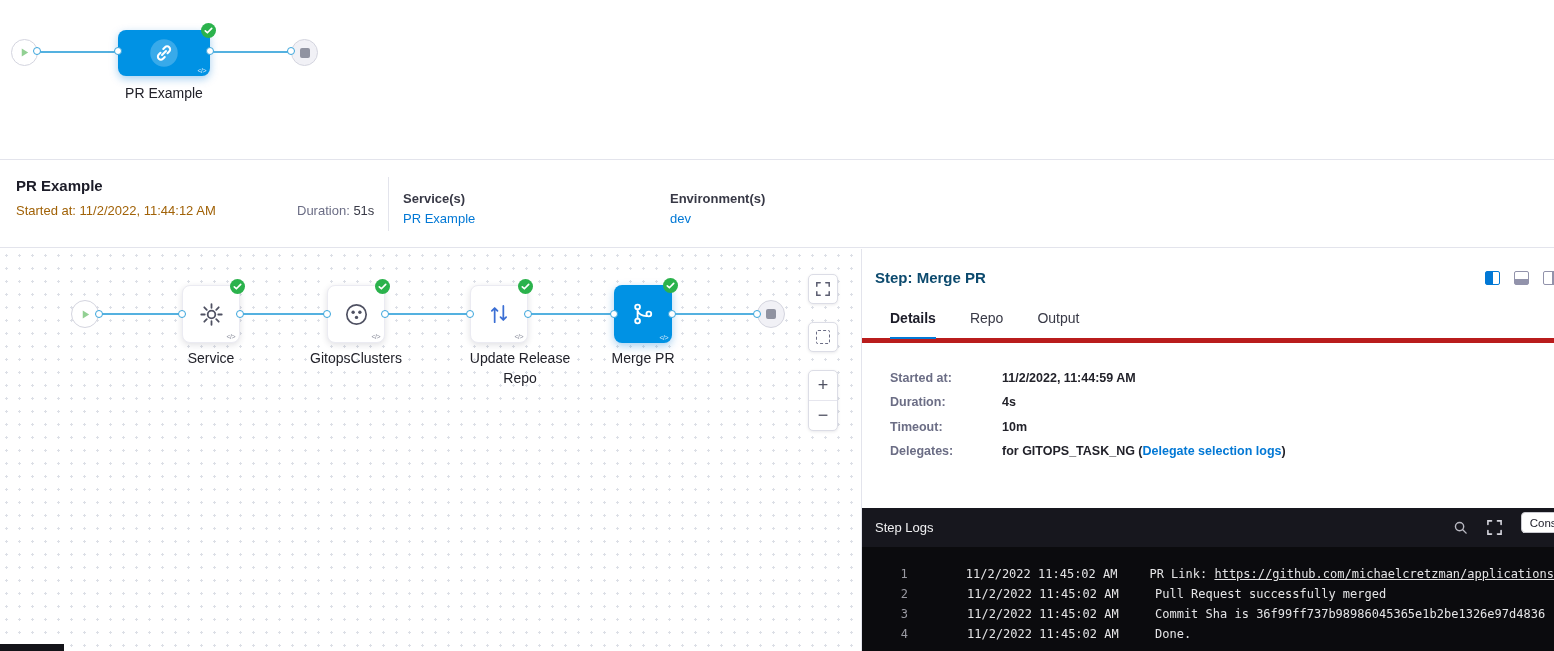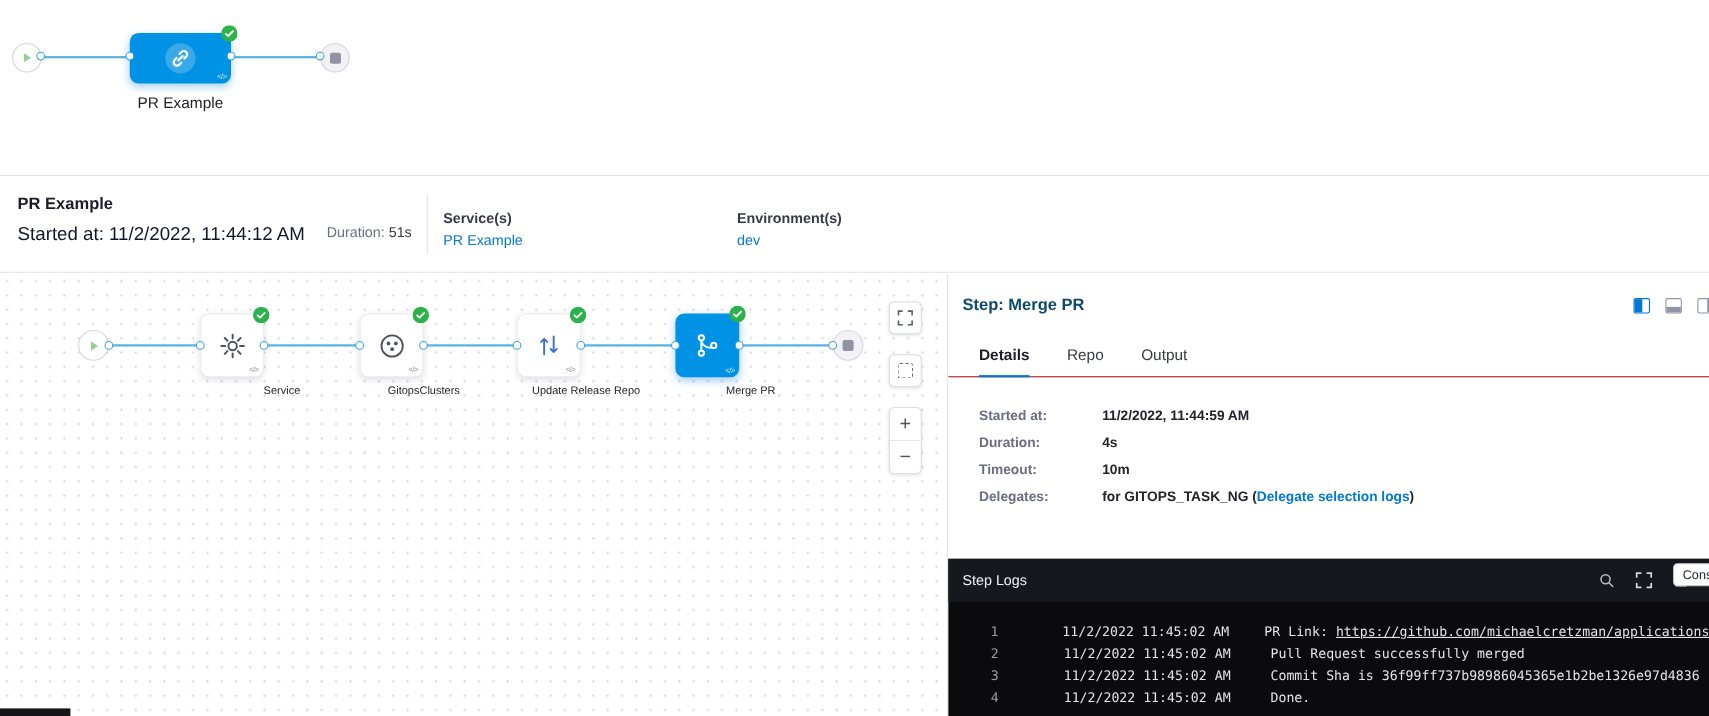--- a/index.html
+++ b/index.html
@@ -23,37 +23,37 @@
     display:flex; align-items:center; justify-content:center; }
   .node-badge { position:absolute; top:-7px; right:-6px; line-height:0; }
   .node-code { position:absolute; right:4px; bottom:2px; font-size:7px; color:#8b8e9c; letter-spacing:-.5px; }
   .blue-node .node-code { color:#cfe9fb; }
   .graph-label { position:absolute; width:130px; text-align:center; font-size:14px; color:#22222a; line-height:1.35; }
 
   
   .run-header { position:absolute; left:0; top:161px; width:1554px; height:87px;
     background:#fff; border-bottom:1px solid #e3e4ec; }
   .run-title { position:absolute; left:16px; top:16px; font-size:15px; font-weight:bold; color:#1c1c28; }
-  .run-started { position:absolute; left:16px; top:42px; font-size:17px; color:#0f172a; }
+  .run-started { position:absolute; left:16px; top:42px; font-size:13px; color:#a16207; }
   .run-duration { position:absolute; left:297px; top:42px; font-size:13px; }
   .lbl-gray { color:#6b6d85; }
   .val-dark { color:#383946; }
   .vdivider { position:absolute; left:388px; top:16px; bottom:16px; width:1px; background:#e3e4ec; }
   .kv-block { position:absolute; top:30px; font-size:13px; }
   .kv-block .kv-label { display:block; color:#383946; font-weight:bold; margin-bottom:5px; }
   .kv-block .kv-value { display:block; color:#0278d5; cursor:pointer; }
 
   
   .canvas { position:absolute; left:0; top:249px; width:862px; height:402px;
     background-color:#fff; border-right:1px solid #e3e4ec;
     background-image:radial-gradient(circle, #dcdfe6 1px, transparent 1.3px);
     background-size:13px 13px; }
   .canvas .circle-node { width:28px; height:28px; }
-  .node-label { position:absolute; top:100px; width:124px; text-align:right;
-    font-size:10px; color:#22222a; line-height:1.4; }
+  .node-label { position:absolute; top:100px; width:124px; text-align:center;
+    font-size:14px; color:#22222a; line-height:1.4; }
   .zoom-btn { position:absolute; left:808px; width:30px; height:30px; background:#fff;
     border:1px solid #dcdde6; border-radius:5px; box-shadow:0 1px 3px rgba(40,41,61,.10);
     display:flex; align-items:center; justify-content:center; cursor:pointer; }
   .zoom-group { position:absolute; left:808px; top:121px; width:30px; height:61px; background:#fff;
     border:1px solid #dcdde6; border-radius:5px; box-shadow:0 1px 3px rgba(40,41,61,.10);
     display:flex; flex-direction:column; }
   .zoom-group .zg-btn { flex:1; display:flex; align-items:center; justify-content:center;
     font-size:18px; color:#4f5162; cursor:pointer; }
   .zoom-group .zg-btn:first-child { border-bottom:1px solid #e6e6ee; }
   .marquee-box { width:14px; height:14px; border:1.3px dashed #6b6d85; border-radius:2px; }
@@ -63,21 +63,21 @@
   .right-panel { position:absolute; left:862px; top:249px; width:692px; height:402px;
     background:#fff; overflow:hidden; }
   .step-title { position:absolute; left:13px; top:20px; font-size:15px; font-weight:bold; color:#0c4a6e; }
   .layout-toggles { position:absolute; right:-4px; top:22px; display:flex; gap:14px; }
   .lt { width:15px; height:14px; border:1.5px solid #9293ab; border-radius:2px; position:relative; display:block; }
   .lt.active { border-color:#0278d5; }
   .lt .fill-left { position:absolute; left:0; top:0; bottom:0; width:50%; background:#0278d5; }
   .lt .fill-bottom { position:absolute; left:0; right:0; bottom:0; height:40%; background:#9293ab; }
   .lt .fill-right { position:absolute; right:0; top:0; bottom:0; width:40%; background:#9293ab; }
   .tabs-row { position:absolute; left:0; right:0; top:52px; height:42px;
-    border-bottom:1px solid #b91c1c; display:flex; align-items:flex-end; padding-left:28px; gap:34px; }
+    border-bottom:5px solid #b91c1c; display:flex; align-items:flex-end; padding-left:28px; gap:34px; }
   .tab { font-size:14px; color:#383946; padding-bottom:11px; cursor:pointer; border-bottom:2.5px solid transparent; margin-bottom:-1px; }
   .tab.active { color:#1c1c28; font-weight:bold; border-bottom-color:#0278d5; }
   .details-list { position:absolute; left:28px; right:10px; top:94px; padding-top:28px; }
   .detail-row { display:flex; margin-bottom:10px; font-size:12.5px; line-height:1.15; }
   .detail-label { width:112px; color:#6b6d85; font-weight:bold; }
   .detail-value { color:#22222a; font-weight:bold; }
   .inline-link { color:#0278d5; font-weight:bold; cursor:pointer; }
 
   
   .logs { position:absolute; left:0; right:0; top:259px; bottom:0; background:#0b0b0e; }

